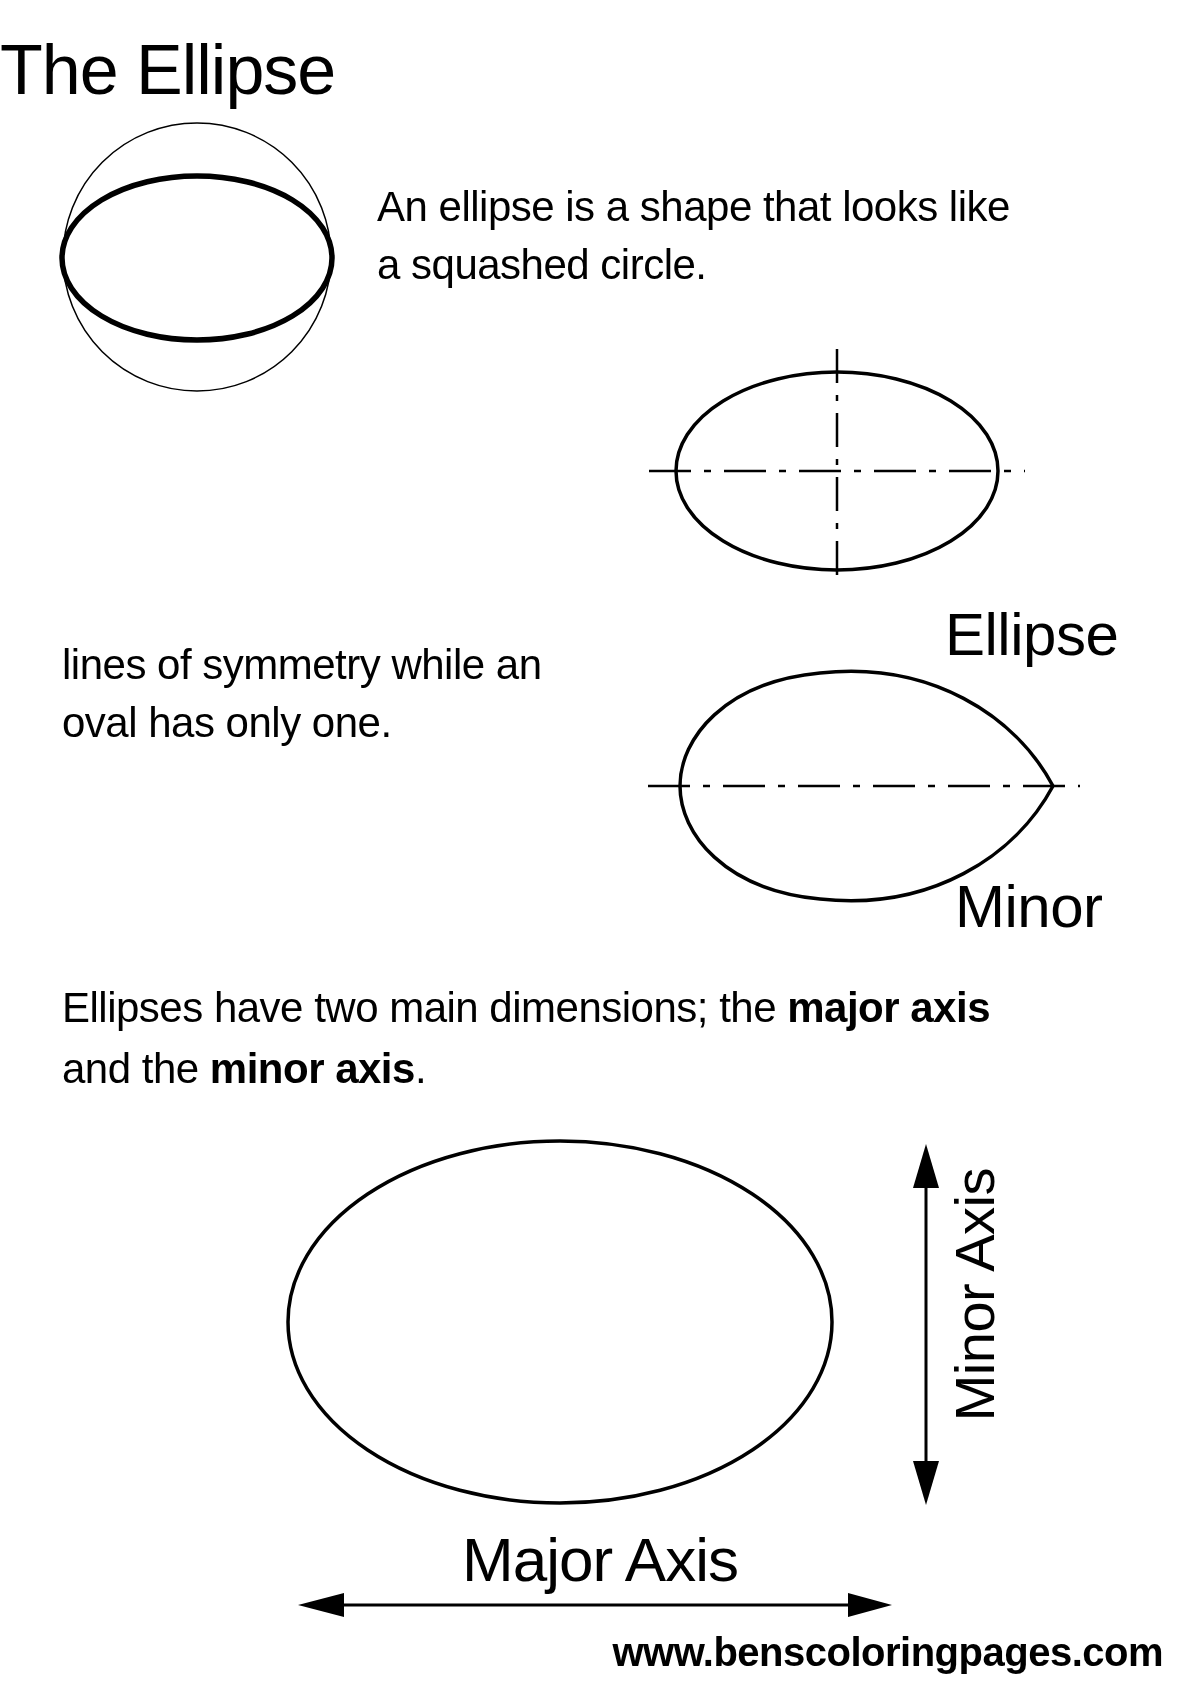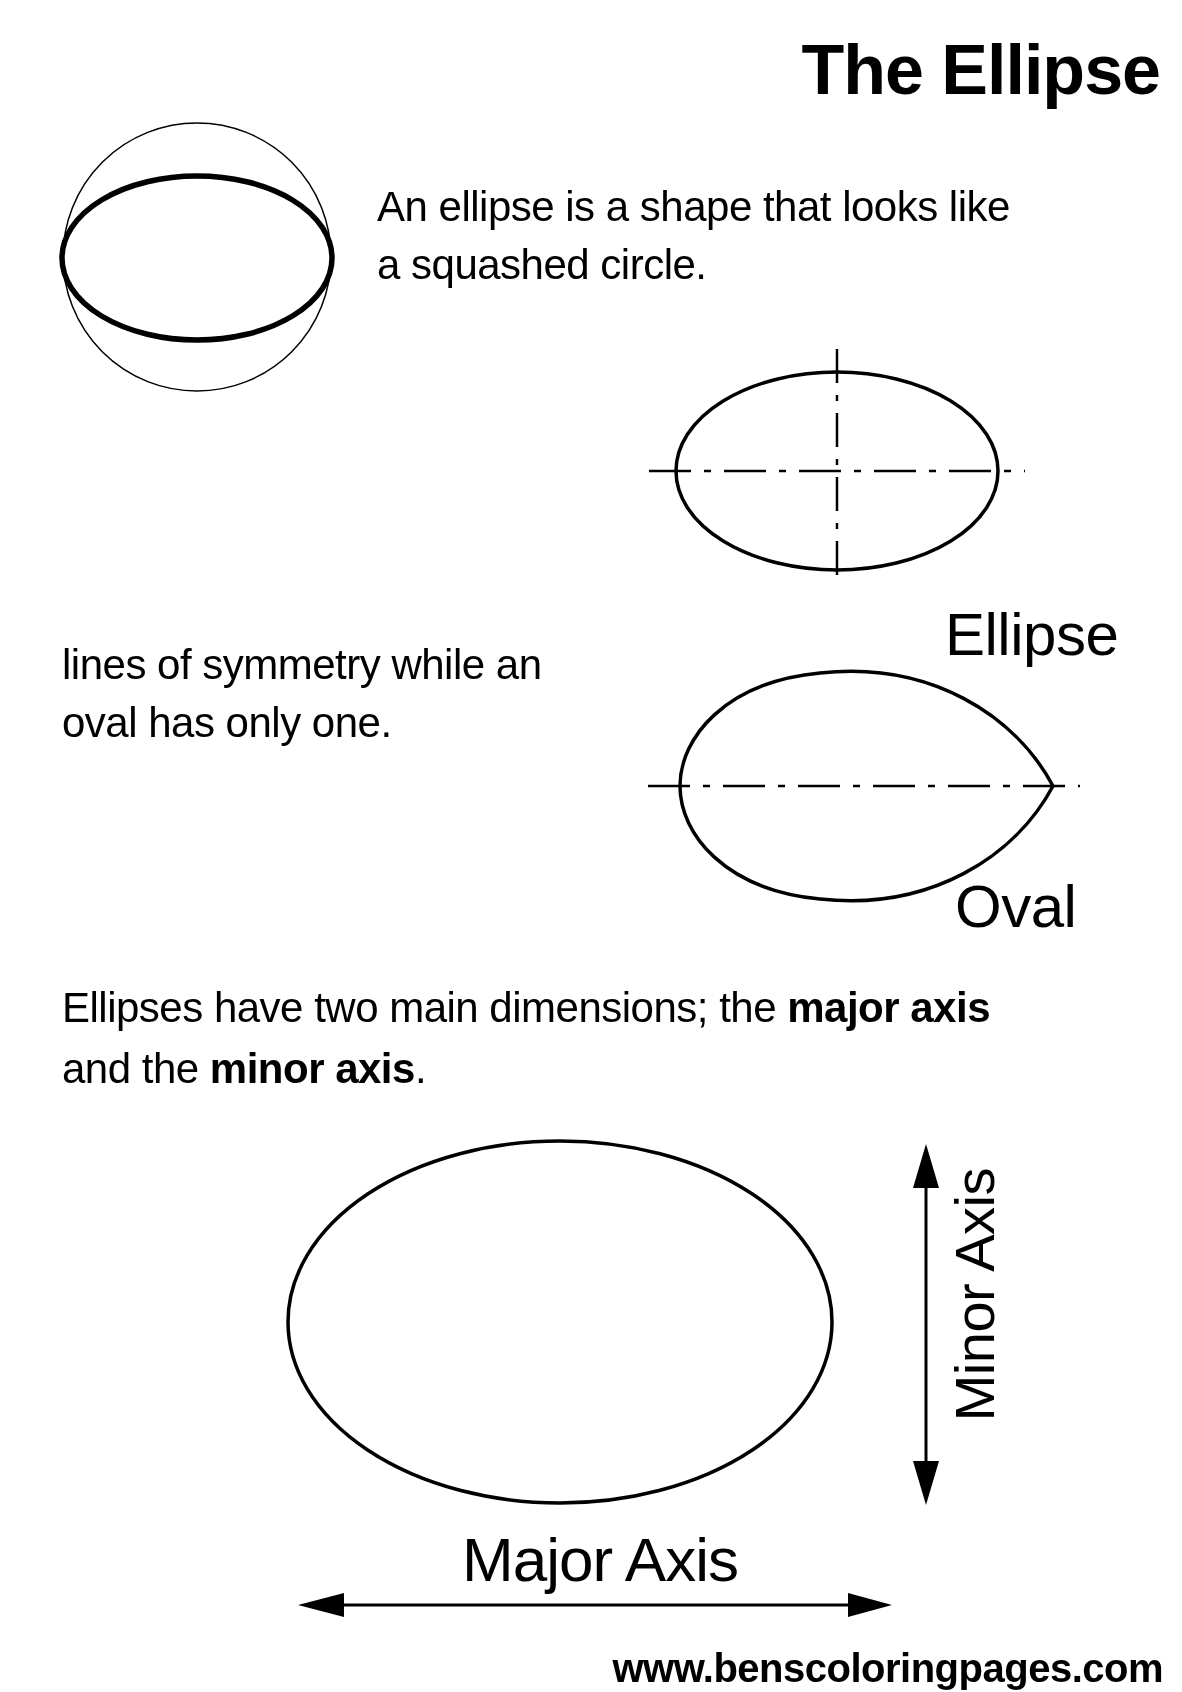--- a/index.html
+++ b/index.html
@@ -14,23 +14,23 @@
     background: #ffffff;
     font-family: "Liberation Sans", sans-serif;
     color: #000000;
     overflow: hidden;
   }
   .abs { position: absolute; }
   #title {
     top: 30px;
     left: 0;
     width: 1160px;
-    text-align: right;
+    text-align: left;
     font-size: 70px;
-    font-weight: 700;
+    font-weight: 400;
     letter-spacing: -1px;
   }
   .body-text {
     font-size: 42px;
     line-height: 1.38;
     letter-spacing: -0.5px;
     white-space: nowrap;
   }
   #intro-paragraph { top: 178px; left: 377px; }
   #comparison-paragraph { top: 520px; left: 62px; }
@@ -59,21 +59,20 @@
     text-align: center;
     font-size: 62px;
     letter-spacing: -1px;
   }
   #footer-url {
     top: 1630px;
     right: 19px;
     font-size: 40px;
     font-weight: 700;
     letter-spacing: -0.5px;
-    margin-top: 16px;
   }
   svg { display: block; }
 </style>
 </head>
 <body>
 
 <div id="page">
 
   <div class="abs" id="title">The Ellipse</div>
 
@@ -98,21 +97,21 @@
     <line x1="49" y1="141" x2="425" y2="141" stroke="#000000" stroke-width="2.5" stroke-dasharray="42 13 7 13"></line>
     <line x1="237" y1="19" x2="237" y2="256" stroke="#000000" stroke-width="2.5" stroke-dasharray="34 12 6 12"></line>
     <ellipse cx="237" cy="141" rx="161" ry="99" fill="none" stroke="#000000" stroke-width="3.5"></ellipse>
   </svg>
   <div class="abs shape-label" id="ellipse-label">Ellipse</div>
 
   <svg class="abs" style="left:600px; top:620px;" width="500" height="300" viewBox="0 0 500 300">
     <line x1="48" y1="166" x2="480" y2="166" stroke="#000000" stroke-width="2.5" stroke-dasharray="42 13 7 13"></line>
     <path d="M 80 166 C 80 118, 125 62, 220 53 C 330 41, 415 95, 453 166 C 415 237, 330 291, 220 279 C 125 270, 80 214, 80 166 Z" fill="none" stroke="#000000" stroke-width="3.5"></path>
   </svg>
-  <div class="abs shape-label" id="oval-label">Oval</div>
+  <div class="abs shape-label" id="oval-label">Minor</div>
 
   <div class="abs body-text" id="dimensions-paragraph">
     <span>Ellipses have two main dimensions; the </span><b>major axis</b><br>
     <span>and the </span><b>minor axis</b><span>.</span>
   </div>
 
   <svg class="abs" style="left:270px; top:1120px;" width="700" height="520" viewBox="0 0 700 520">
     <ellipse cx="290" cy="202" rx="272" ry="181" fill="none" stroke="#000000" stroke-width="3.5"></ellipse>
 
     <g>

